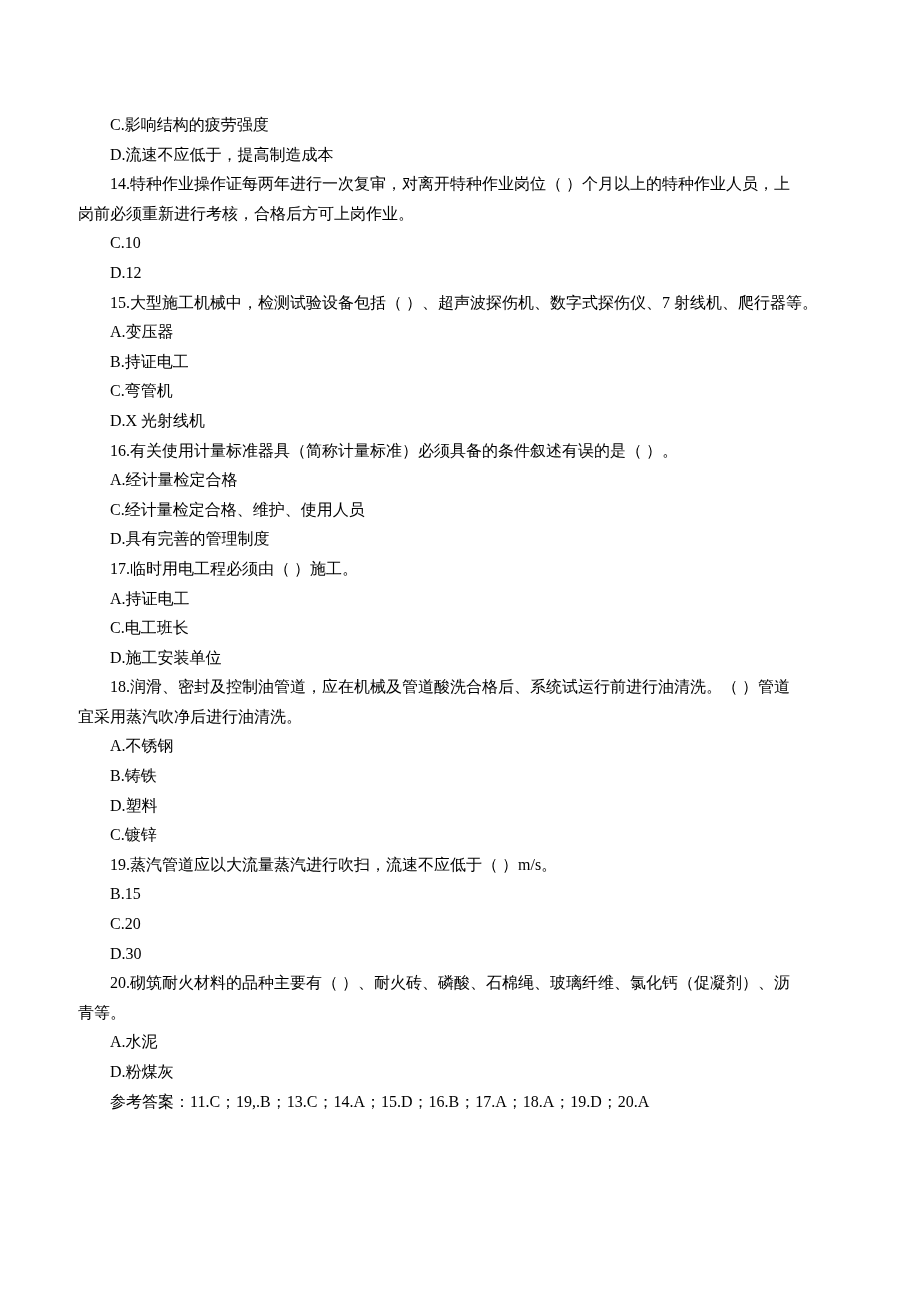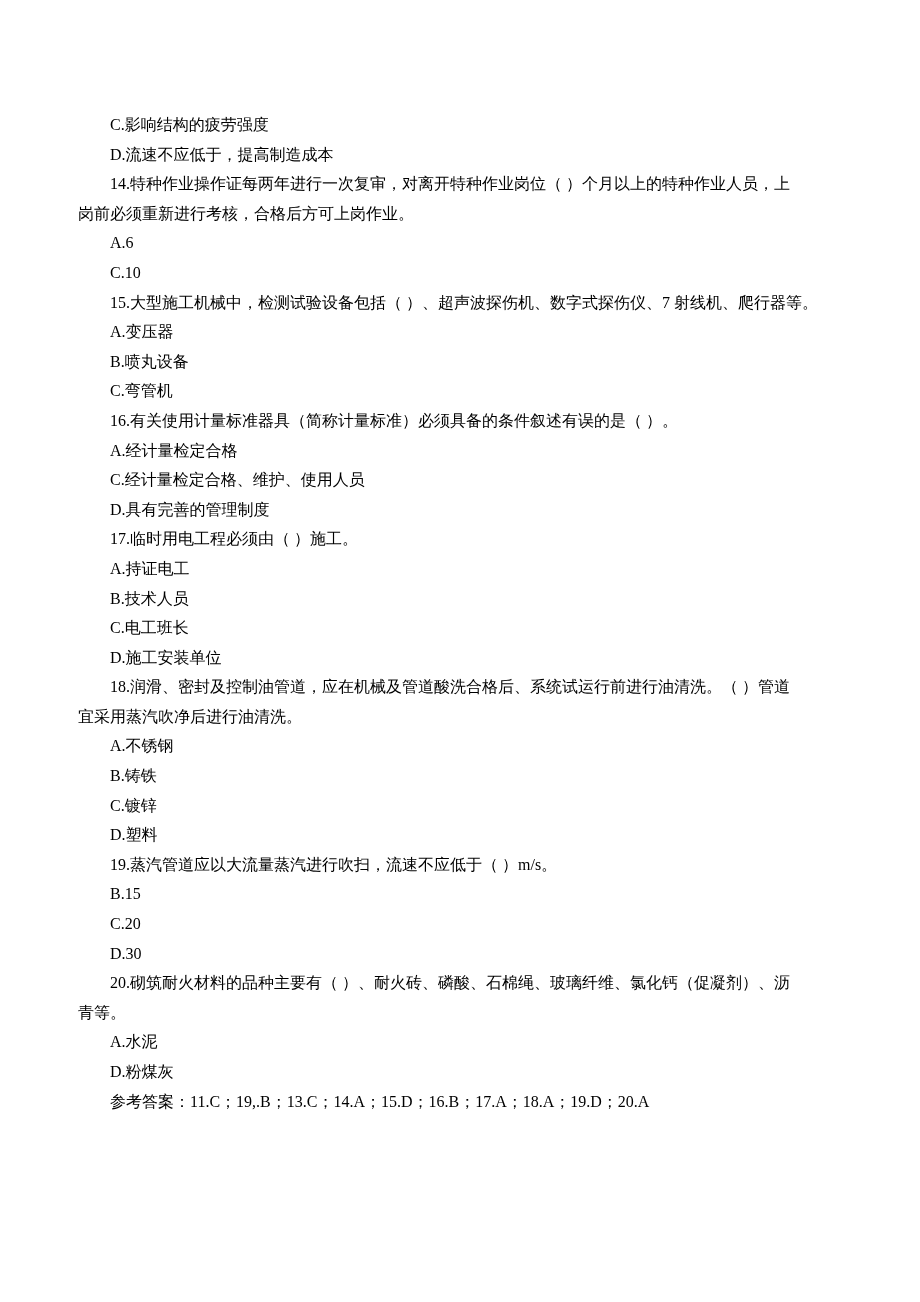--- a/index.html
+++ b/index.html
@@ -26,43 +26,43 @@
 <body>
 
 <div class="page">
 
   <div class="indent">C.影响结构的疲劳强度</div>
   <div class="indent">D.流速不应低于，提高制造成本</div>
   <div class="indent">14.特种作业操作证每两年进行一次复审，对离开特种作业岗位（   ）个月以上的特种作业人员，上</div>
 
   <div>岗前必须重新进行考核，合格后方可上岗作业。</div>
 
-  <div class="indent">A.6</div>
   <div class="indent">C.10</div>
+  <div class="indent">D.12</div>
   <div class="indent">15.大型施工机械中，检测试验设备包括（   ）、超声波探伤机、数字式探伤仪、7 射线机、爬行器等。</div>
   <div class="indent">A.变压器</div>
-  <div class="indent">B.喷丸设备</div>
+  <div class="indent">B.持证电工</div>
   <div class="indent">C.弯管机</div>
+  <div class="indent">D.X 光射线机</div>
   <div class="indent">16.有关使用计量标准器具（简称计量标准）必须具备的条件叙述有误的是（   ）。</div>
   <div class="indent">A.经计量检定合格</div>
   <div class="indent">C.经计量检定合格、维护、使用人员</div>
   <div class="indent">D.具有完善的管理制度</div>
   <div class="indent">17.临时用电工程必须由（   ）施工。</div>
   <div class="indent">A.持证电工</div>
-  <div class="indent">B.技术人员</div>
   <div class="indent">C.电工班长</div>
   <div class="indent">D.施工安装单位</div>
   <div class="indent">18.润滑、密封及控制油管道，应在机械及管道酸洗合格后、系统试运行前进行油清洗。（   ）管道</div>
 
   <div>宜采用蒸汽吹净后进行油清洗。</div>
 
   <div class="indent">A.不锈钢</div>
   <div class="indent">B.铸铁</div>
+  <div class="indent">D.塑料</div>
   <div class="indent">C.镀锌</div>
-  <div class="indent">D.塑料</div>
   <div class="indent">19.蒸汽管道应以大流量蒸汽进行吹扫，流速不应低于（   ）m/s。</div>
   <div class="indent">B.15</div>
   <div class="indent">C.20</div>
   <div class="indent">D.30</div>
   <div class="indent">20.砌筑耐火材料的品种主要有（   ）、耐火砖、磷酸、石棉绳、玻璃纤维、氯化钙（促凝剂）、沥</div>
 
   <div>青等。</div>
 
   <div class="indent">A.水泥</div>
   <div class="indent">D.粉煤灰</div>

